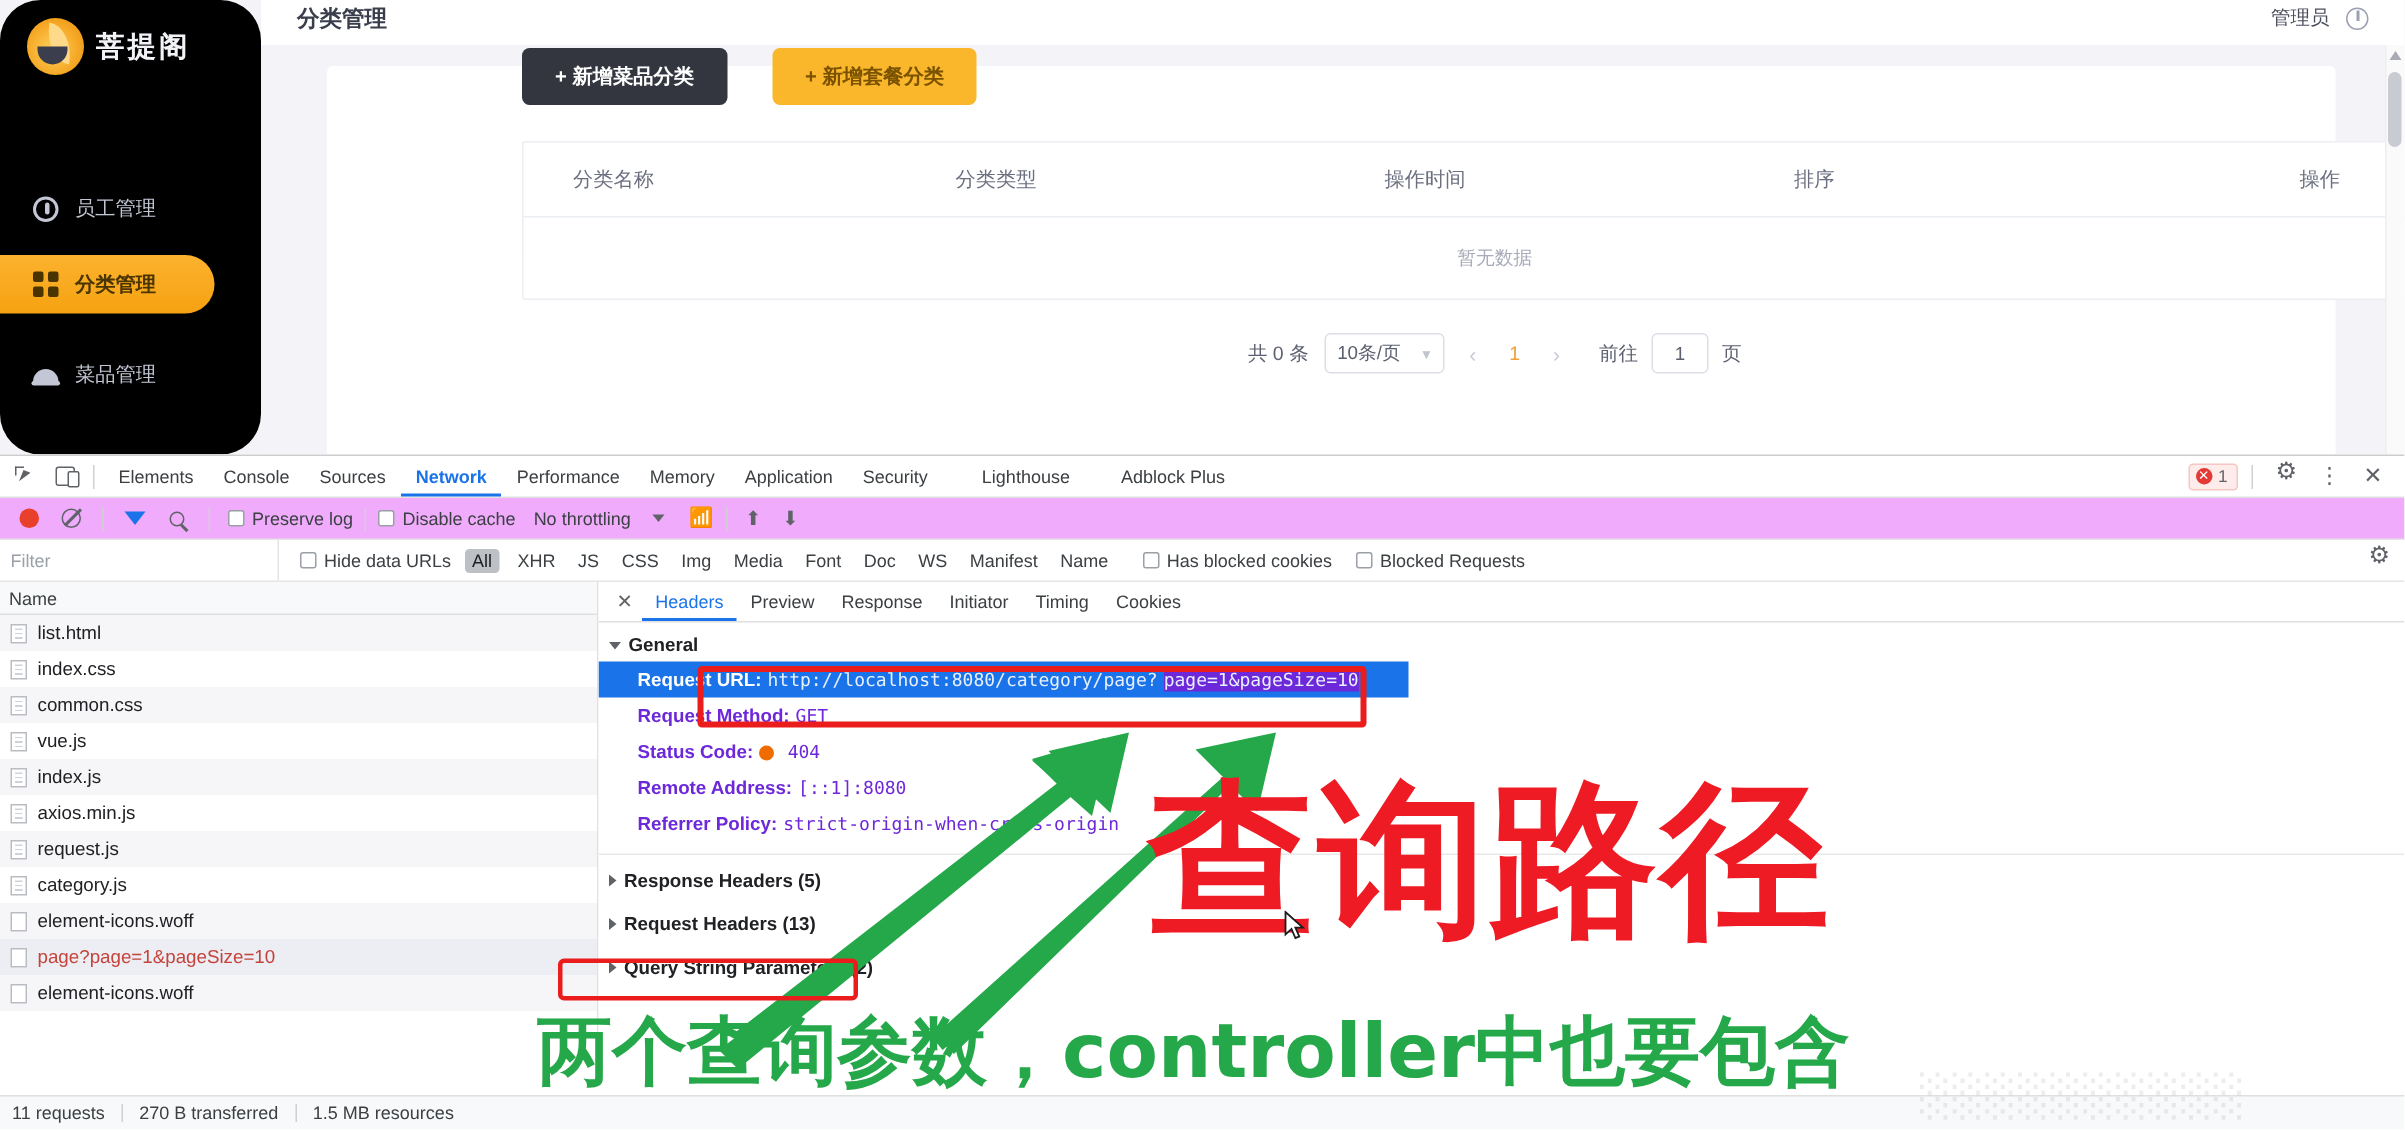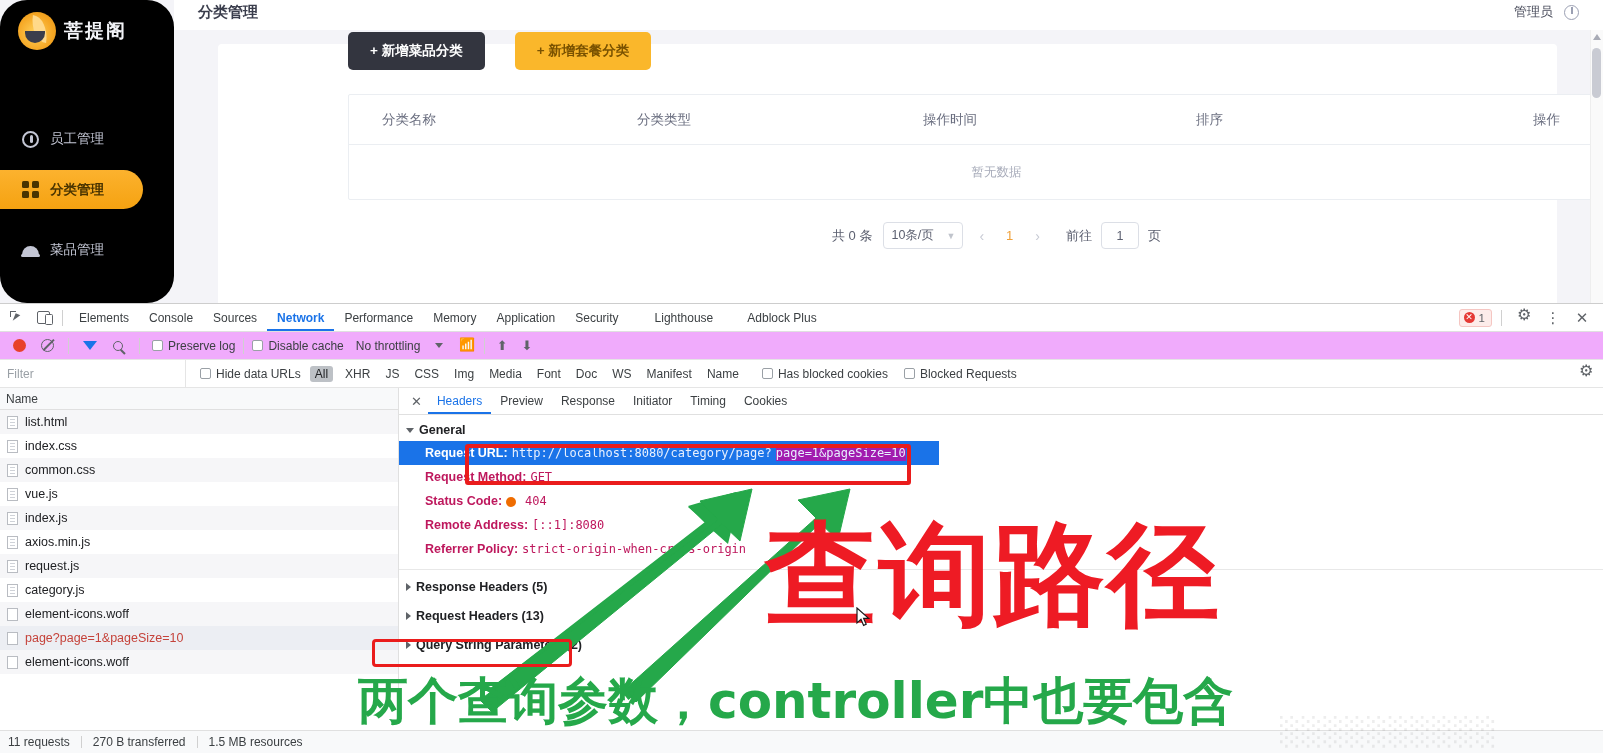--- a/index.html
+++ b/index.html
@@ -324,30 +324,30 @@
   .caret-down {
     width: 0; height: 0; border-left: 4px solid transparent;
     border-right: 4px solid transparent; border-top: 5px solid #5f6368;
   }
   .caret-right {
     width: 0; height: 0; border-top: 4px solid transparent;
     border-bottom: 4px solid transparent; border-left: 5px solid #5f6368;
   }
   .kv {
     height: 24px; display: flex; align-items: center; padding-left: 26px;
-    font-size: 12.5px; color: #be185d;
+    font-size: 12.5px; color: #6d28d9;
   }
   .kv .k { font-weight: 700; }
   .kv .v { font-family: "DejaVu Sans Mono", "Liberation Mono", monospace; font-size: 12px; margin-left: 4px; }
   .kv.selrow {
     background: #1a73e8; color: #fff; height: 24px;
     width: 540px; margin-left: 0; padding-left: 26px;
   }
   .kv.selrow .v { color: #e8f0fe; }
-  .sel-sub { background: #a21caf; padding: 1px 0; }
+  .sel-sub { background: #6d28d9; padding: 1px 0; }
   .status-dot {
     width: 10px; height: 10px; border-radius: 50%; background: #ef6c00;
     display: inline-block; margin: 0 5px 0 4px; position: relative; top: 1px;
   }
 
   
   .anno { position: absolute; pointer-events: none; }
   #red-box-url {
     left: 465px; top: 444px; width: 446px; height: 41px;
     border: 4px solid #ea1c1c; border-radius: 3px; z-index: 40;

